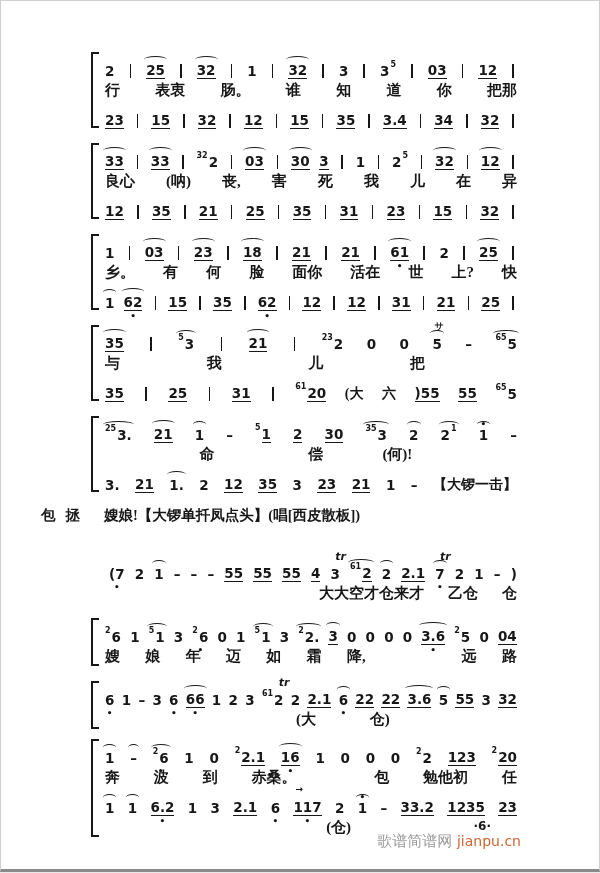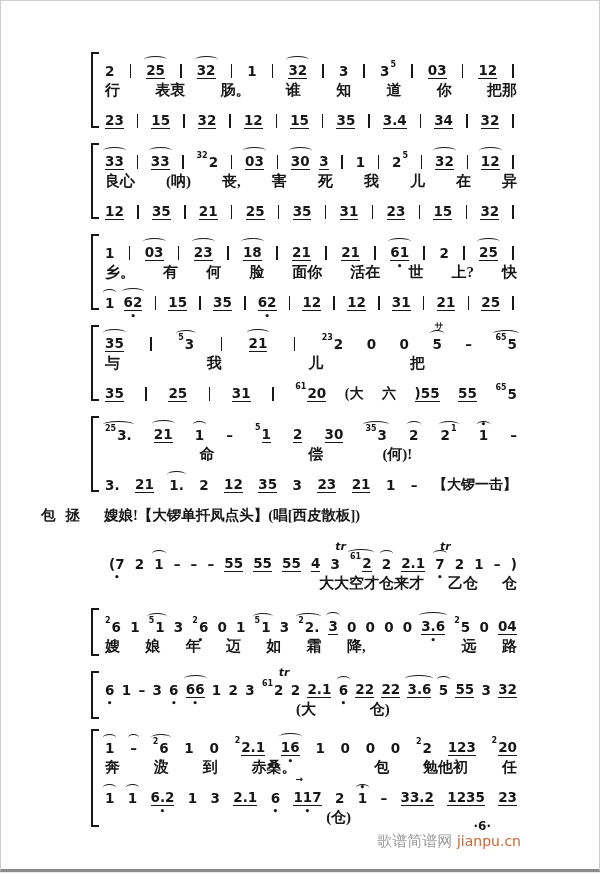--- a/index.html
+++ b/index.html
@@ -50,21 +50,21 @@
     border-top:1.5px solid #171717;border-radius:100% 100% 0 0;
   }
   .tok i.da{position:absolute;top:-9px;left:0;right:0;text-align:center;font-size:9px;font-style:normal;line-height:1;}
   .tok i.db{position:absolute;bottom:-10px;left:0;right:0;text-align:center;font-size:9px;font-style:normal;line-height:1;}
   .tok i.trm{position:absolute;top:-17px;right:-6px;font-size:11px;font-style:italic;font-weight:bold;}
   .tok i.mk{position:absolute;top:-16px;left:2px;font-size:9px;font-style:normal;}
   .tok.cjk .t{font-family:"Liberation Serif","DejaVu Serif",serif;font-size:14px;}
   span.bar{display:inline-block;width:1.5px;height:14px;background:#171717;margin:0 3px 1px 3px;align-self:flex-end;}
   
   .speaker{
-    margin:6px 0 16px -64px;
+    margin:6px 0 26px -64px;
     font-family:"Liberation Serif","DejaVu Serif",serif;
     font-size:14.5px;font-weight:bold;height:22px;
   }
   .speaker .nm{letter-spacing:10px;margin-right:14px;}
   .direction{
     margin:0 0 8px -8px;
     font-family:"Liberation Serif","DejaVu Serif",serif;
     font-size:13.5px;font-weight:bold;height:20px;
   }
   

